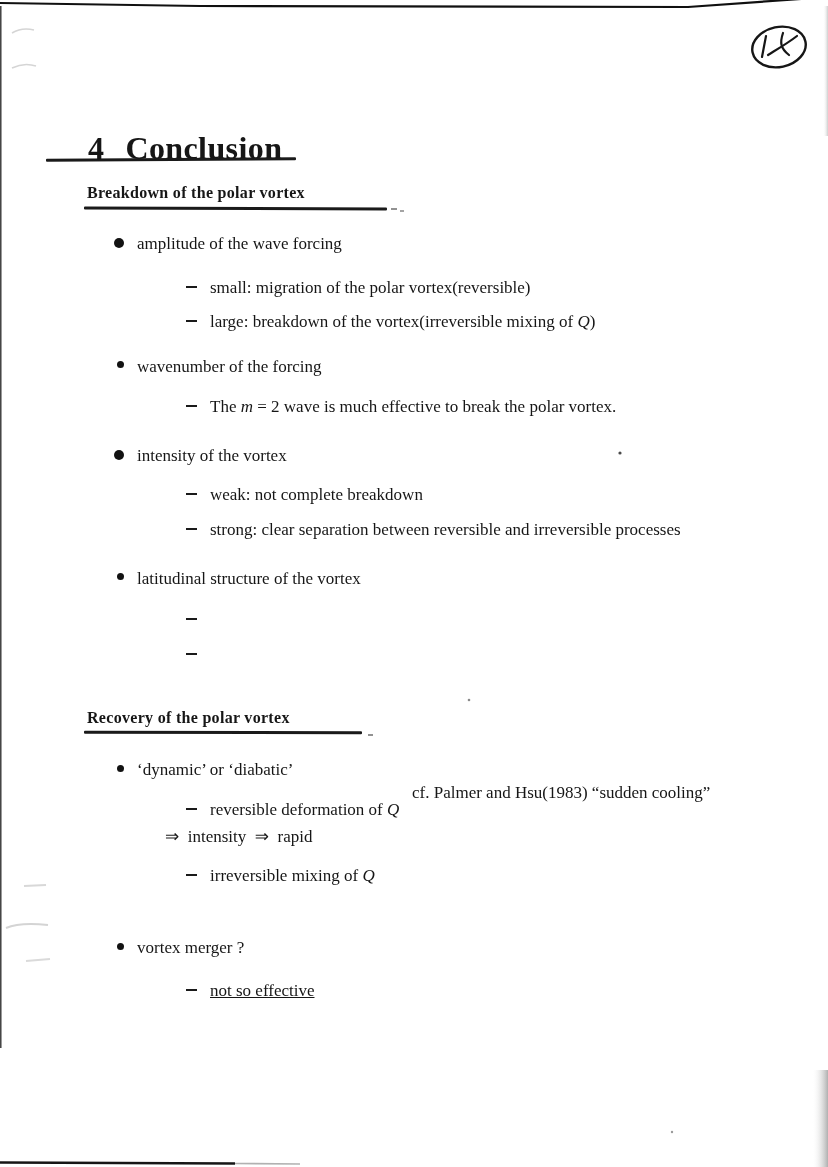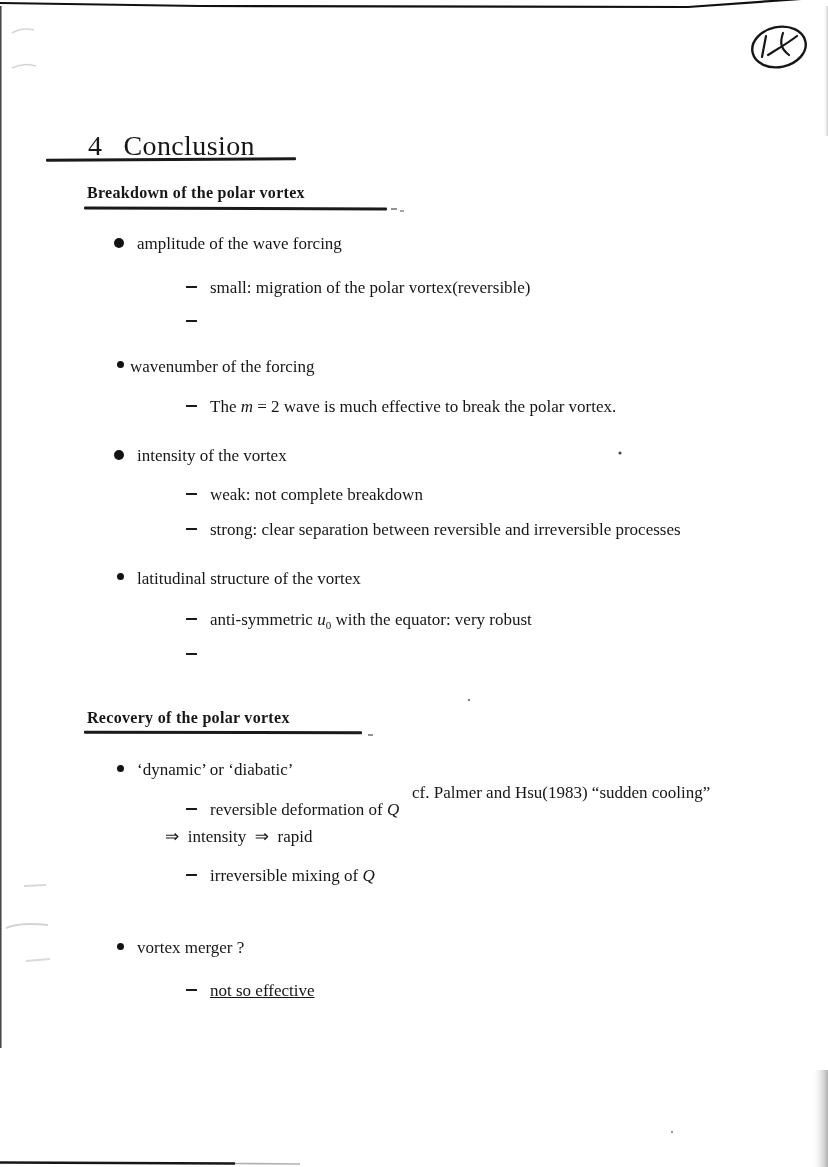--- a/index.html
+++ b/index.html
@@ -9,22 +9,22 @@
     height: 1167px;
     background: #ffffff;
     font-family: "Liberation Serif", serif;
     color: #161616;
     overflow: hidden;
     margin: 0 auto;
   }
   .abs { position: absolute; }
   .h1 {
     position: absolute;
-    font-size: 28px;
-    font-weight: normal;
+    font-size: 32px;
+    font-weight: bold;
     letter-spacing: 0.4px;
     white-space: nowrap;
   }
   .h1 .word { margin-left: 21px; }
   .h2 {
     position: absolute;
     font-size: 16px;
     font-weight: bold;
     letter-spacing: 0.3px;
     white-space: nowrap;
@@ -101,41 +101,41 @@
   <div class="tail" style="left:391px; top:208px; width:6px; height:2px; opacity:0.6;"></div>
   <div class="tail" style="left:400px; top:210px; width:4px; height:1.5px; opacity:0.5;"></div>
 
   <div class="bullet lg" style="left:114px; top:238px;"></div>
   <div class="line" style="left:137px; top:233px;">amplitude of the wave forcing</div>
 
   <div class="dash" style="left:186px; top:286px;"></div>
   <div class="line" style="left:210px; top:277px;">small: migration of the polar vortex(reversible)</div>
 
   <div class="dash" style="left:186px; top:320px;"></div>
+  <div class="line" style="left:210px; top:311px;"><span>large: breakdown of the vortex(irreversible mixing of </span><span class="math">Q</span><span>)</span></div>
 
   <div class="bullet sm" style="left:117px; top:361px;"></div>
-  <div class="line" style="left:130px; top:356px;">wavenumber of the forcing</div>
+  <div class="line" style="left:137px; top:356px;">wavenumber of the forcing</div>
 
   <div class="dash" style="left:186px; top:405px;"></div>
   <div class="line" style="left:210px; top:396px;"><span>The </span><span class="math">m</span><span> = 2 wave is much effective to break the polar vortex.</span></div>
 
   <div class="bullet lg" style="left:114px; top:450px;"></div>
   <div class="line" style="left:137px; top:445px;">intensity of the vortex</div>
 
   <div class="dash" style="left:186px; top:493px;"></div>
   <div class="line" style="left:210px; top:484px;">weak: not complete breakdown</div>
 
   <div class="dash" style="left:186px; top:528px;"></div>
   <div class="line" style="left:210px; top:519px;text-align:right;">strong: clear separation between reversible and irreversible processes</div>
 
   <div class="bullet sm" style="left:117px; top:573px;"></div>
   <div class="line" style="left:137px; top:568px;">latitudinal structure of the vortex</div>
 
   <div class="dash" style="left:186px; top:618px;"></div>
-  <div class="line" style="left:210px; top:609px;"><span>anti-symmetric </span><span class="math">u</span><sub class="msub">0</sub><span> with the equator: very robust</span></div>
 
   <div class="dash" style="left:186px; top:653px;"></div>
 
   <div class="h2" style="left:87px; top:709px;">Recovery of the polar vortex</div>
   <div class="rule" style="left:84px; top:731px; width:278px; height:2.5px; transform:rotate(0.1deg);"></div>
   <div class="tail" style="left:368px; top:734px; width:5px; height:2px; opacity:0.6;"></div>
 
   <div class="bullet sm" style="left:117px; top:765px;"></div>
   <div class="line" style="left:137px; top:759px;">‘dynamic’ or ‘diabatic’</div>
 

